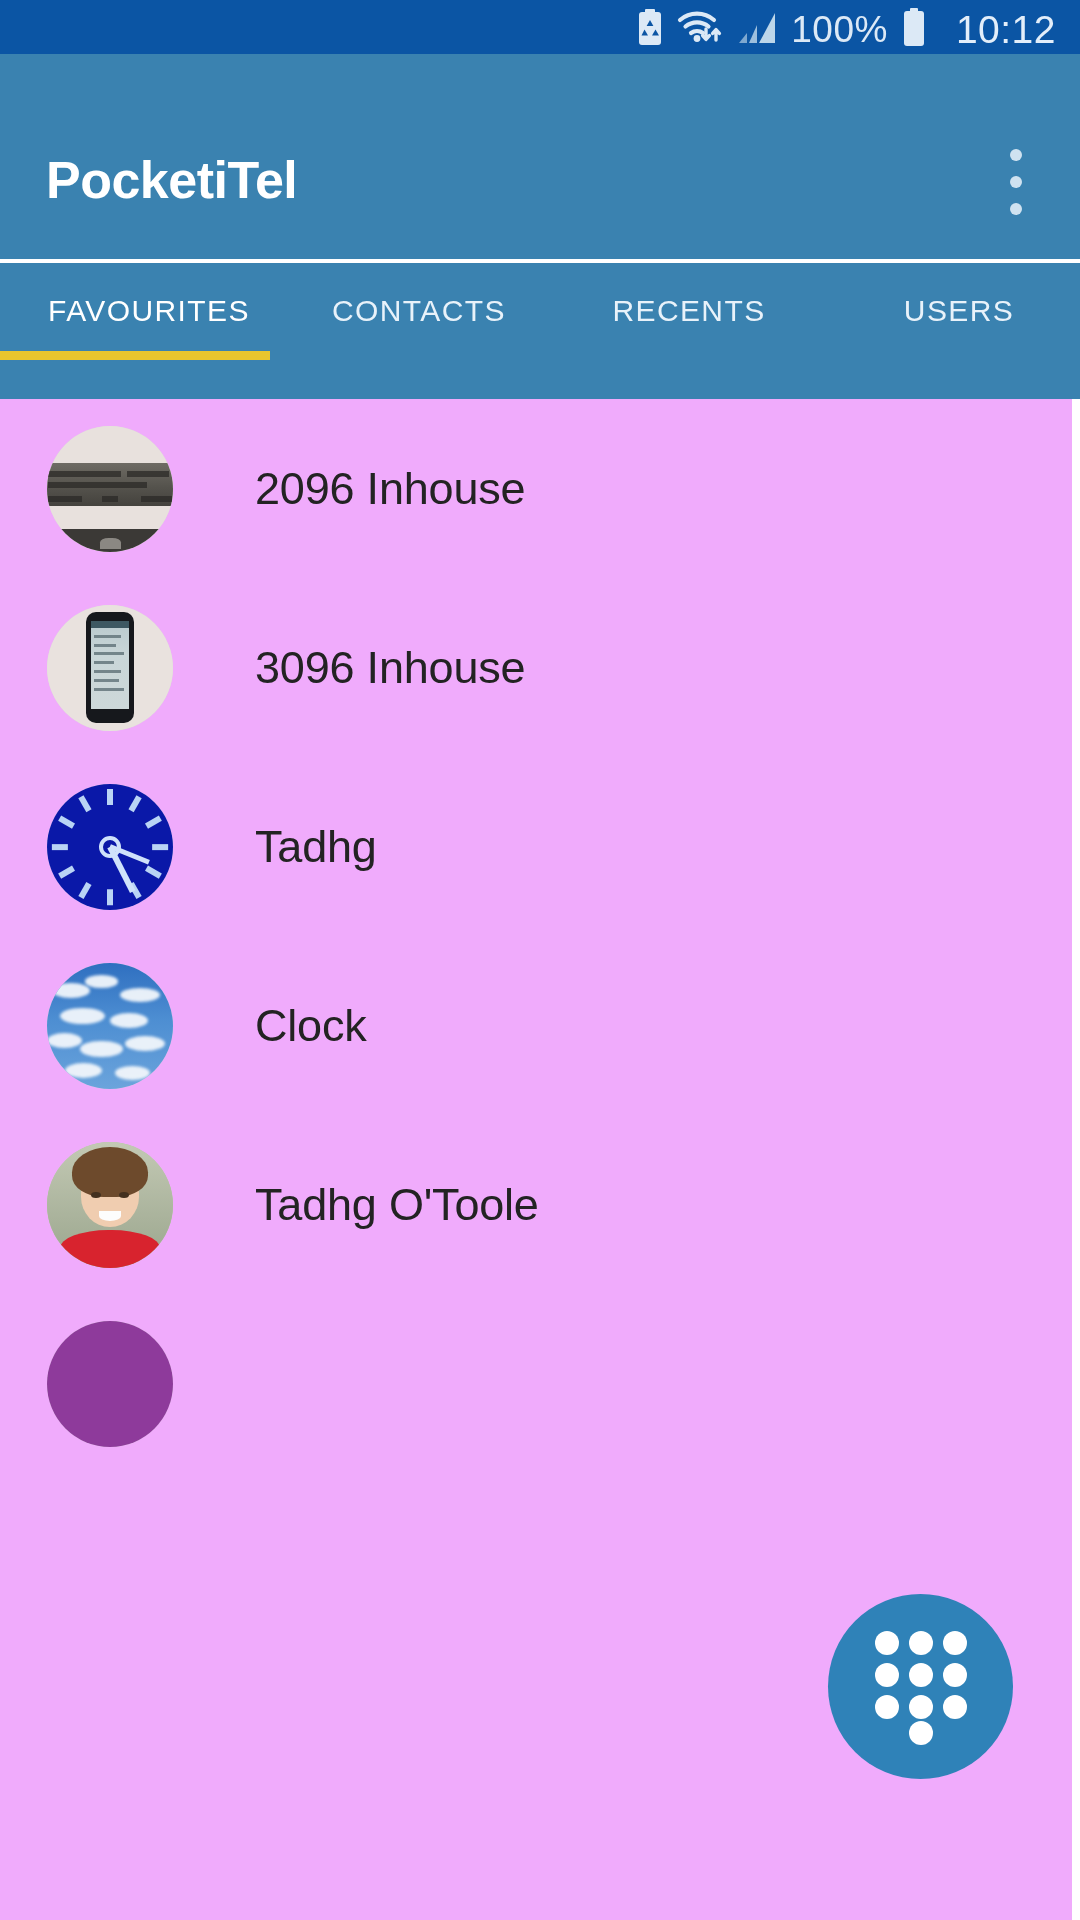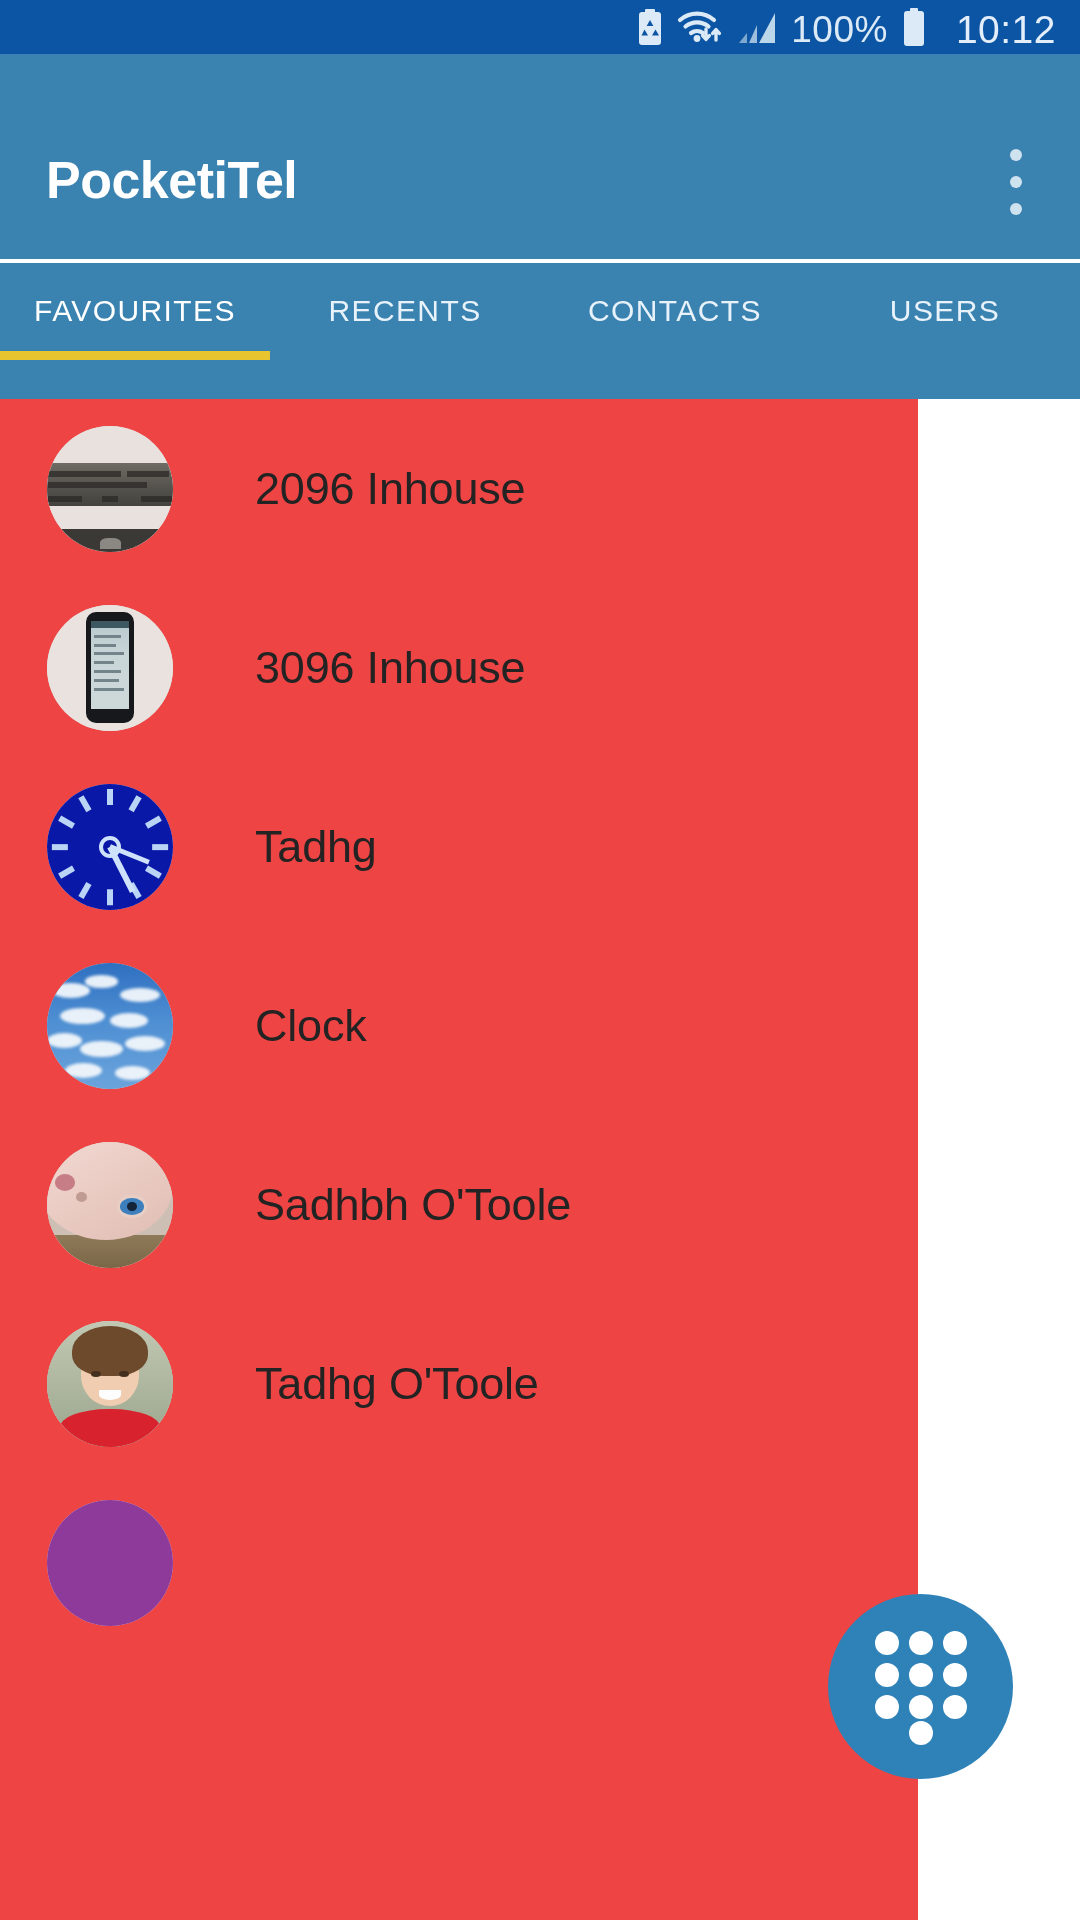--- a/index.html
+++ b/index.html
@@ -60,32 +60,32 @@
   .tabs-row {
     position:absolute; top:0; left:0; width:1080px; height:96px;
     display:flex; align-items:center;
   }
   .tab {
     flex:0 0 270px; height:96px;
     display:flex; align-items:center; justify-content:center;
     color:#e8f2fa; font-size:30px; letter-spacing:1.4px;
     cursor:pointer; user-select:none;
   }
-  .tab.active { color:#ffffff; }
+  .tab.active { color:#ffffff;margin-left:14px; }
   .tab-indicator {
     position:absolute; left:0; top:88px;
     width:270px; height:9px;
     background:#e8c52e;
   }
 
   
   .list {
     position:absolute; top:399px; left:0;
-    width:918px; height:1521px;
-    background:#ef4444; overflow:hidden;
+    width:1072px; height:1521px;
+    background:#f0abfc; overflow:hidden;
   }
   .row {
     position:relative; width:1080px; height:179px;
     display:flex; align-items:center; cursor:pointer;
   }
   .avatar {
     position:relative;
     flex:0 0 126px; width:126px; height:126px;
     margin-left:47px;
     border-radius:50%; overflow:hidden;
@@ -338,24 +338,24 @@
       <span class="dot"></span>
     </div>
   </div>
 
   <div class="tabbar">
     <div class="tabs-row">
       <div class="tab active">
         <span>FAVOURITES</span>
       </div>
       <div class="tab">
+        <span>CONTACTS</span>
+      </div>
+      <div class="tab">
         <span>RECENTS</span>
-      </div>
-      <div class="tab">
-        <span>CONTACTS</span>
       </div>
       <div class="tab">
         <span>USERS</span>
       </div>
     </div>
     <div class="tab-indicator"></div>
   </div>
 
   <div class="list">
 
@@ -432,32 +432,20 @@
           <span class="cloud" style="left:26%; top:62%; width:34%; height:13%;"></span>
           <span class="cloud" style="left:62%; top:58%; width:32%; height:12%;"></span>
           <span class="cloud" style="left:14%; top:80%; width:30%; height:12%;"></span>
           <span class="cloud" style="left:54%; top:82%; width:28%; height:11%;"></span>
         </div>
       </div>
       <div class="row-name">Clock</div>
     </div>
 
 
-    <div class="row">
-      <div class="avatar">
-        <div class="avatar-art art-baby">
-          <div class="grass"></div>
-          <div class="face"></div>
-          <div class="lip"></div>
-          <div class="nostril"></div>
-          <div class="eye"></div>
-        </div>
-      </div>
-      <div class="row-name">Sadhbh O'Toole</div>
-    </div>
 
     <div class="row">
       <div class="avatar">
         <div class="avatar-art art-boy">
           <div class="bg"></div>
           <div class="shirt"></div>
           <div class="face"></div>
           <div class="hair"></div>
           <div class="eyeb" style="left:35%;"></div>
           <div class="eyeb" style="left:57%;"></div>

